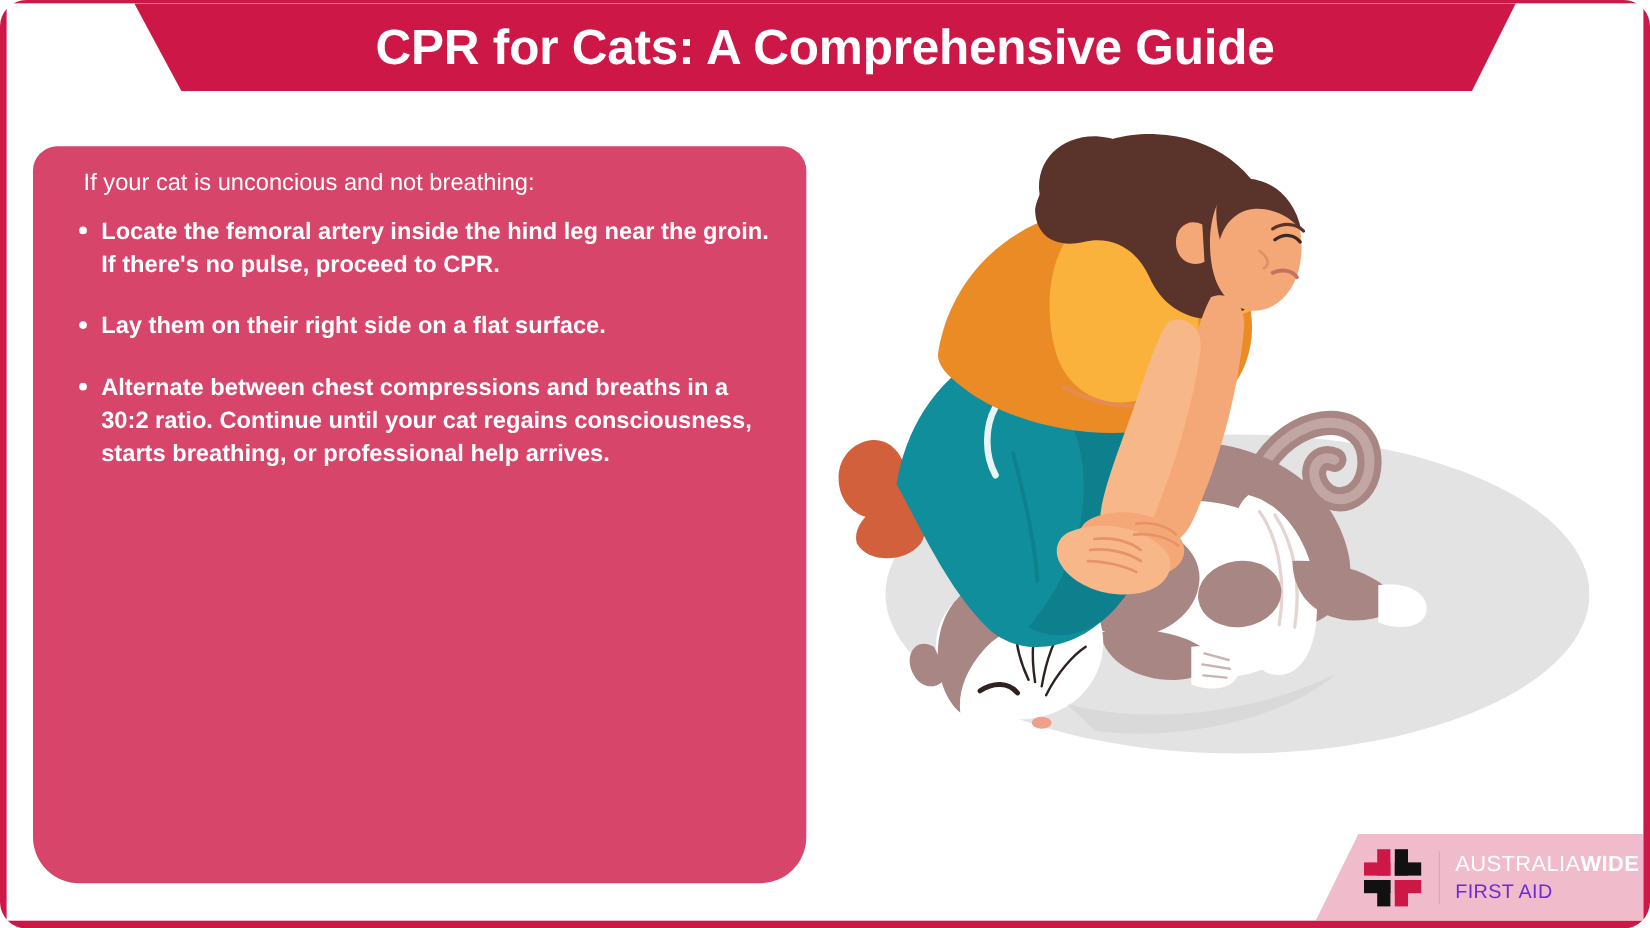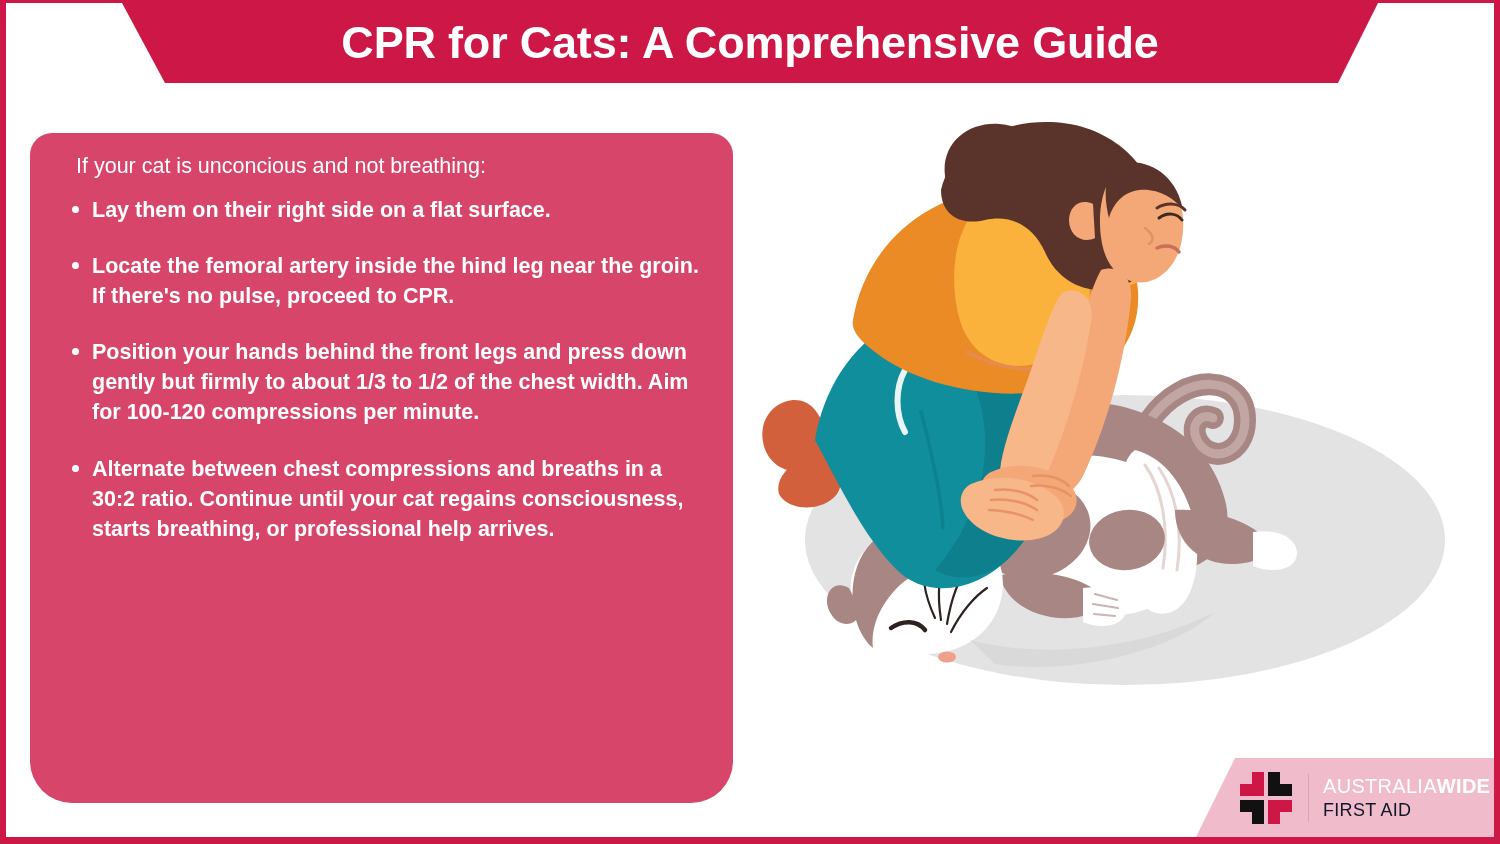--- a/index.html
+++ b/index.html
@@ -7,20 +7,21 @@
     width:1500px;height:844px;
     background:#ffffff;
     font-family:"Liberation Sans", sans-serif;
     overflow:hidden;
   }
   .page{
     position:relative;
     width:1500px;height:844px;
     background:#ffffff;
     overflow:hidden;
+    border-radius:24px;
   }
 
   
   .frame-bar{position:absolute;background:#CD1746;z-index:40;}
   .frame-left  {left:0;  top:0;  width:6px;  height:844px;}
   .frame-right {right:0; top:0;  width:6px;  height:844px;}
   .frame-bottom{left:0;  bottom:0;width:1500px;height:7px;}
   .frame-top   {left:0;  top:0;  width:1500px;height:3px;}
   .header-banner-inner{
     position:absolute;left:0;top:3px;width:1500px;height:80px;
@@ -135,21 +136,21 @@
   .logo-text{display:flex;flex-direction:column;justify-content:center;}
   .logo-line1{
     font-size:20px;line-height:23px;
     letter-spacing:0.3px;
     white-space:nowrap;
   }
   .logo-au{color:#ffffff;font-weight:300;}
   .logo-wide{color:#ffffff;font-weight:bold;}
   .logo-line2{
     font-size:18px;line-height:21px;
-    color:#0f172a;
+    color:#6d28d9;
     letter-spacing:0.3px;
     white-space:nowrap;
     margin-top:2px;
   }
 </style>
 </head>
 <body>
 
 <div class="page">
 
@@ -157,31 +158,27 @@
   <div class="frame-bar frame-left"></div>
   <div class="frame-bar frame-right"></div>
   <div class="frame-bar frame-bottom"></div>
 
   <div class="header-banner-inner"></div>
   <div class="header-title">CPR for Cats: A Comprehensive Guide</div>
 
   <div class="content-card">
     <p class="card-intro">If your cat is unconcious and not breathing:</p>
     <ul class="bullet-list">
-      <li class="bullet-item">
-        <span class="bullet-dot"></span>
-        <span>Lay them on their right side on a flat surface.</span>
-      </li>
       <li class="bullet-item">
         <span class="bullet-dot"></span>
         <span>Locate the femoral artery inside the hind leg near the groin. If there's no pulse, proceed to CPR.</span>
       </li>
       <li class="bullet-item">
         <span class="bullet-dot"></span>
-        <span>Position your hands behind the front legs and press down gently but firmly to about 1/3 to 1/2 of the chest width. Aim for 100-120 compressions per minute.</span>
+        <span>Lay them on their right side on a flat surface.</span>
       </li>
       <li class="bullet-item">
         <span class="bullet-dot"></span>
         <span>Alternate between chest compressions and breaths in a 30:2 ratio. Continue until your cat regains consciousness, starts breathing, or professional help arrives.</span>
       </li>
     </ul>
   </div>
 
   <div class="illustration">
     <svg viewBox="0 0 700 610" xmlns="http://www.w3.org/2000/svg">

